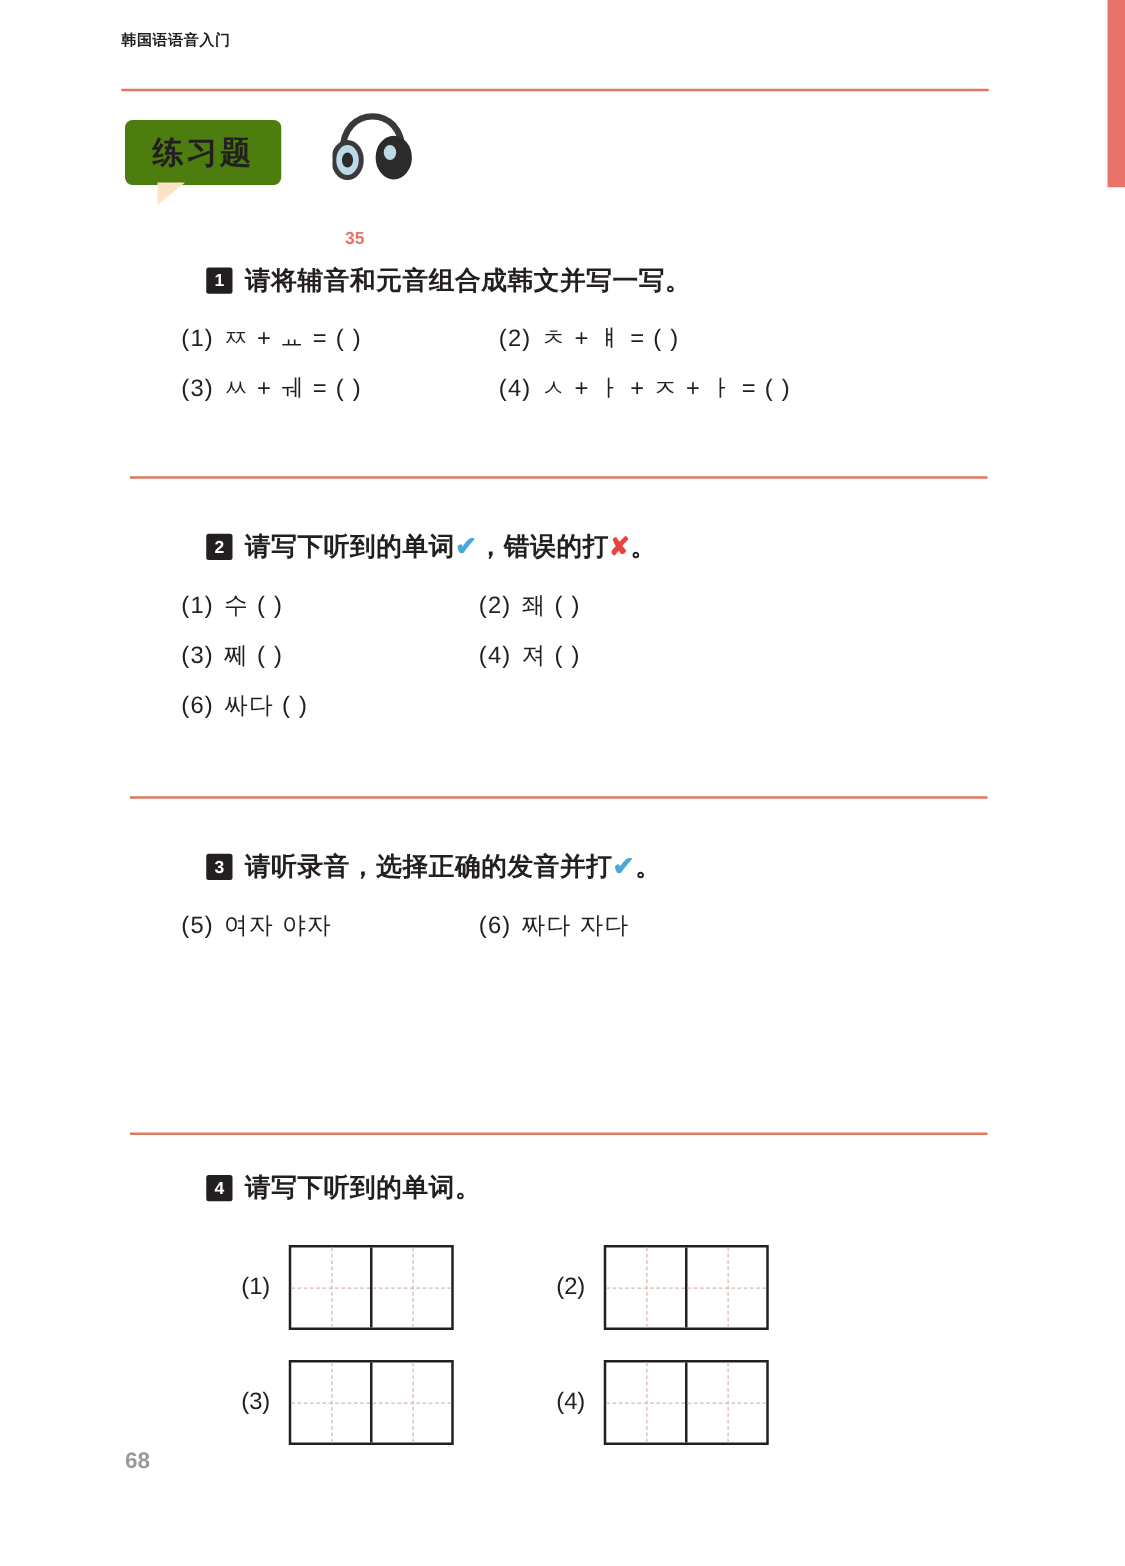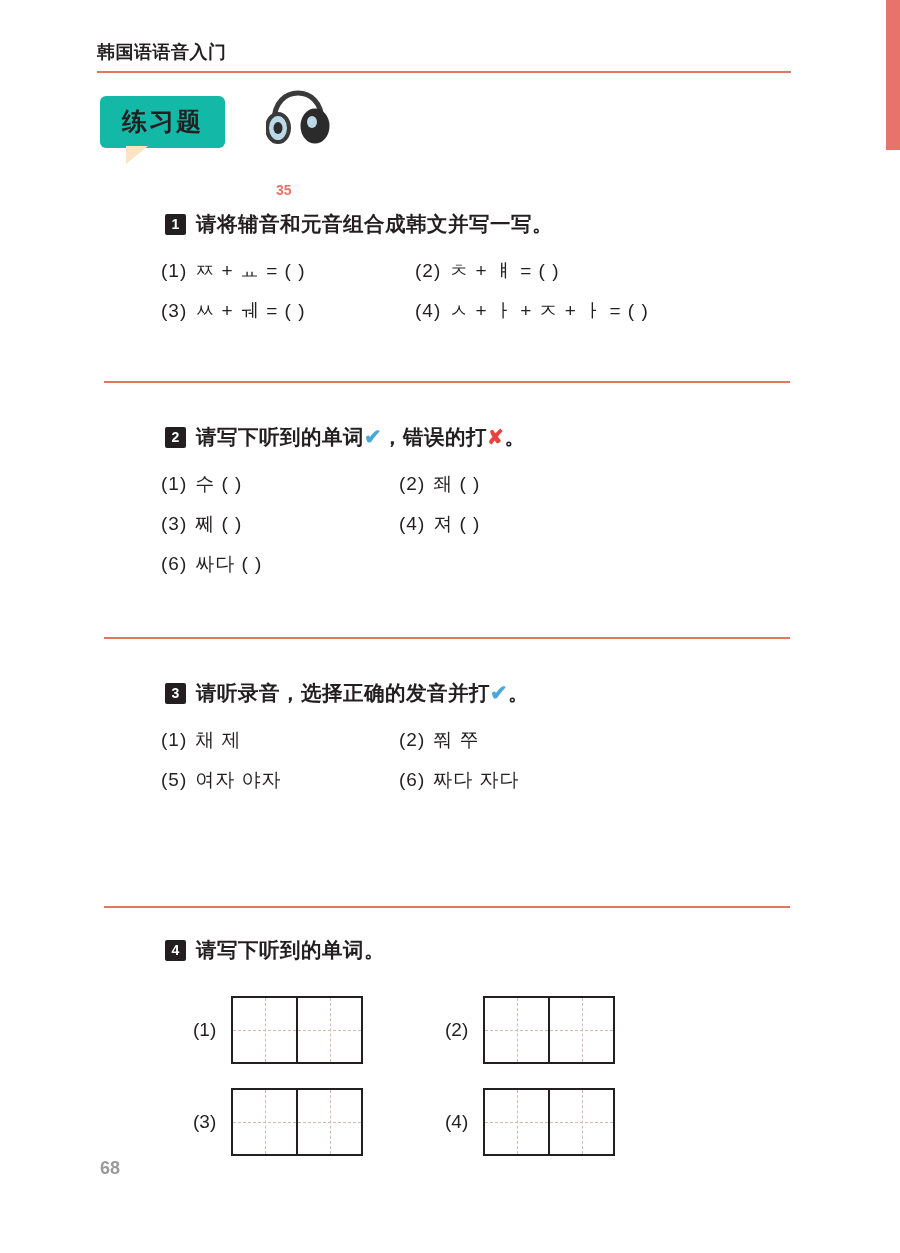--- a/index.html
+++ b/index.html
@@ -33,43 +33,43 @@
     top: 150px;
     width: 14px;
     height: 1103px;
     background: #ffffff;
   }
 
   
   .header {
     position: absolute;
     left: 97px;
-    top: 40px;
-    font-size: 18px;
+    top: 24px;
+    font-size: 12px;
     font-weight: bold;
     color: #231f20;
     letter-spacing: .5px;
   }
   .header-rule {
     position: absolute;
     left: 97px;
     top: 71px;
     width: 694px;
     height: 2px;
     background: #e0785f;
   }
 
   
   .title-wrap {
     position: absolute;
     left: 100px;
     top: 96px;
   }
   .title-tag {
-    background: #14b8a6;
+    background: #4d7c0f;
     border-radius: 6px;
     padding: 9px 22px 10px 22px;
     display: inline-block;
     position: relative;
   }
   .title-tag span {
     font-size: 25px;
     font-weight: bold;
     color: #231f20;
     letter-spacing: 2px;
@@ -141,21 +141,21 @@
     font-size: 21px;
   }
   .x-mark {
     color: #e8433f;
     font-weight: bold;
     font-size: 20px;
   }
 
   .items {
     margin-top: 20px;
-    margin-left: 64px;
+    margin-left: 48px;
   }
   .row {
     display: flex;
     margin-bottom: 14px;
   }
   .item {
     font-size: 19px;
     color: #231f20;
     white-space: nowrap;
     letter-spacing: 1px;
@@ -318,28 +318,20 @@
   <div class="section" style="top:679px;">
     <div class="sec-head" style="margin-left:68px;">
       <div class="num-box">3</div>
       <div class="sec-title">
         <span>请听录音，选择正确的发音并打</span><span class="check-mark">✔</span><span>。</span>
       </div>
     </div>
     <div class="items">
       <div class="row">
         <div class="item col1">
-          <span class="lbl">(1)</span><span>채       제</span>
-        </div>
-        <div class="item">
-          <span class="lbl">(2)</span><span>쭤       쭈</span>
-        </div>
-      </div>
-      <div class="row">
-        <div class="item col1">
           <span class="lbl">(5)</span><span>여자    야자</span>
         </div>
         <div class="item">
           <span class="lbl">(6)</span><span>짜다    자다</span>
         </div>
       </div>
     </div>
   </div>
 
   <div class="divider" style="top:906px;"></div>

